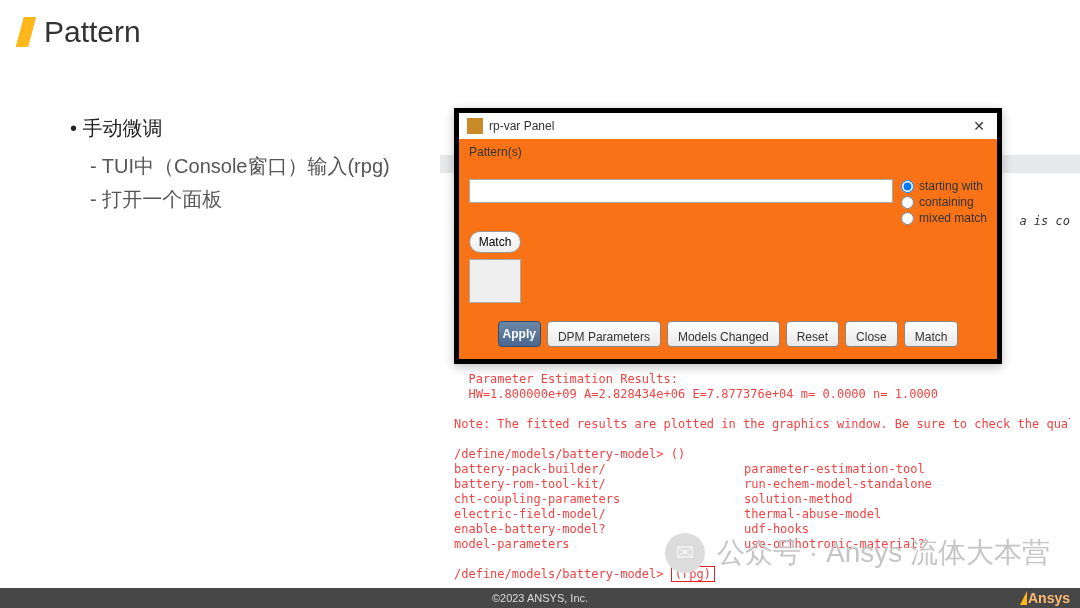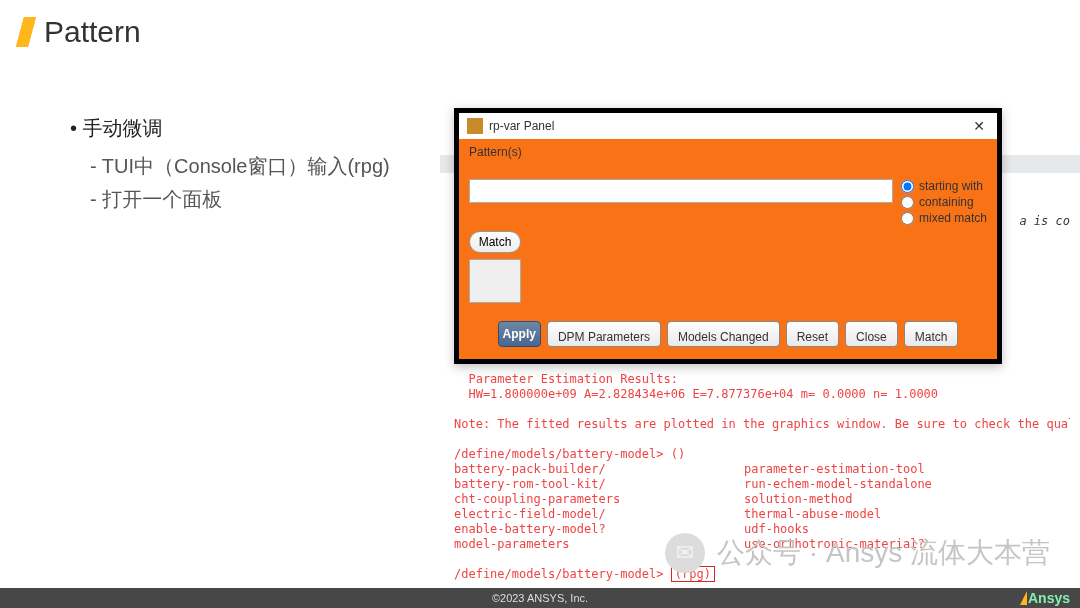--- a/index.html
+++ b/index.html
@@ -33,21 +33,21 @@
   .match-btn { margin-top:6px; height:22px; width:52px; border:1px solid #999; background:linear-gradient(#fdfdfd,#eee); border-radius:11px; font-size:12px; cursor:pointer;}
   .list-box { margin-top:6px; width:52px; height:44px; border:1px solid #aaa; background:#efefef;}
   .panel-buttons { display:flex; justify-content:center; gap:6px; padding:8px 10px 12px; }
   .pbtn { height:26px; border:1px solid #888; border-radius:4px; padding:8px 10px; font-size:12px; background:linear-gradient(#fff,#e9e9e9); cursor:pointer; color:#333;}
   .pbtn.primary { background:linear-gradient(#6d87a6,#4a6790); color:#fff; border-color:#2f4d73; font-weight:600; padding:0 4px;}
 
   .watermark { position:absolute; bottom:35px; right:30px; display:flex; align-items:center; gap:12px; color:#c5c5c5; font-size:28px; font-weight:400; pointer-events:none;}
   .wm-icon { width:40px; height:40px; border-radius:50%; background:#dcdcdc; display:flex; align-items:center; justify-content:center; font-size:22px;color:#f5f5f5;}
 
   .footer { position:absolute; bottom:0; left:0; right:0; height:20px; background:#474747; color:#ddd; font-size:11px; display:flex; align-items:center; justify-content:center;}
-  .logo { position:absolute; right:10px; bottom:0; height:20px; display:flex; align-items:center; font-weight:700; font-size:14px; color:#86efac;}
+  .logo { position:absolute; right:10px; bottom:0; height:20px; display:flex; align-items:center; font-weight:700; font-size:14px; color:#fdba74;}
   .logo .tri { width:0;height:0;border-left:7px solid transparent;border-bottom:14px solid #ffb71b;margin-right:1px;}
 </style>
 </head>
 <body>
 
 <div class="slide">
 
   <div class="title-bar">
     <div class="title-tri"></div>
     <div class="title-text">Pattern</div>

